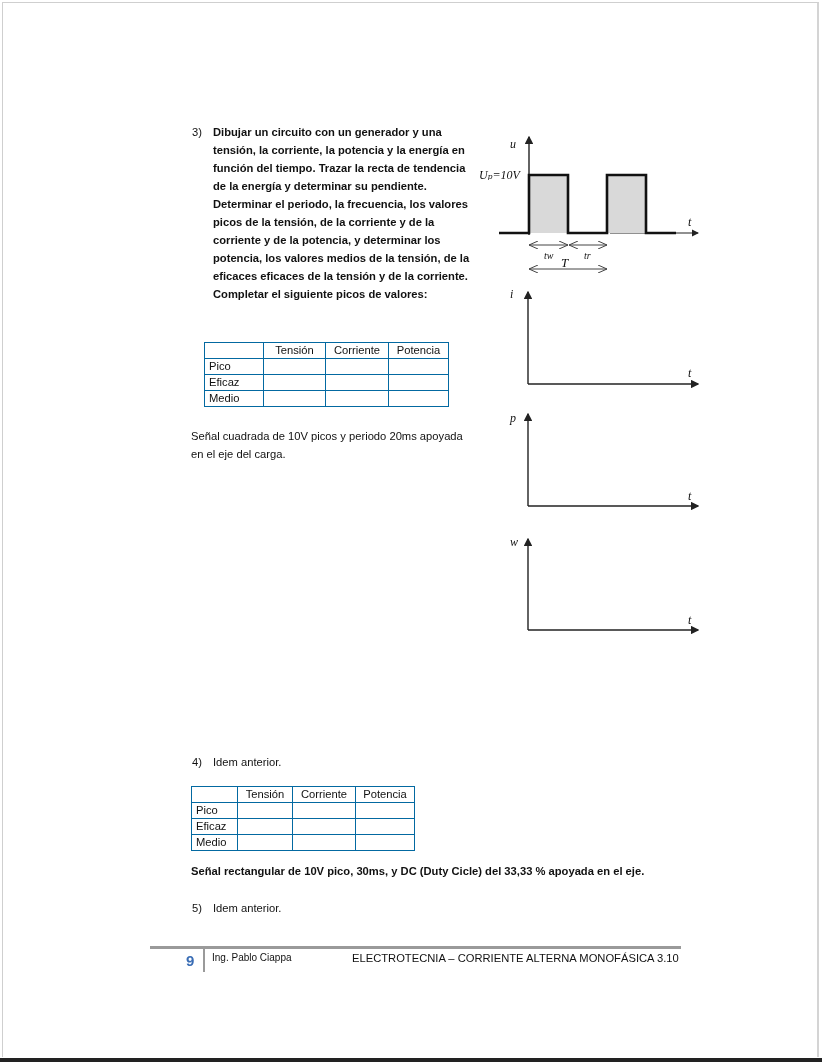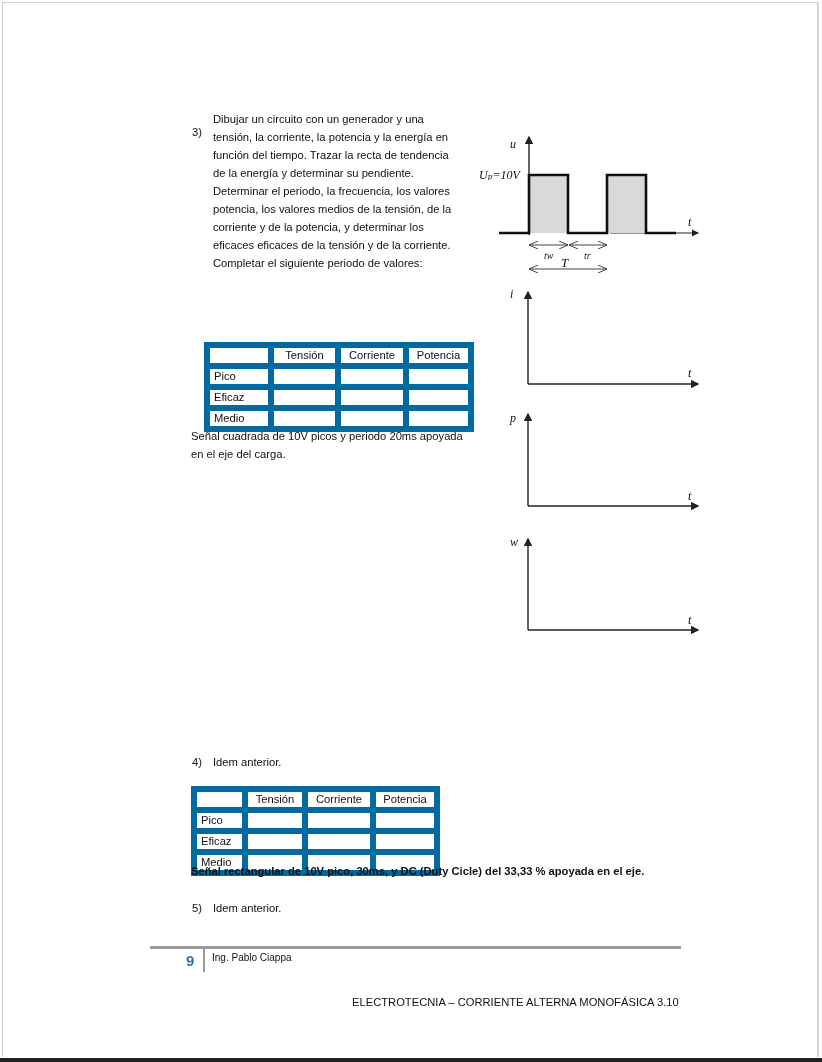--- a/index.html
+++ b/index.html
@@ -13,60 +13,61 @@
     position: absolute; left: 2px; top: 2px; width: 817px; height: 1055px;
     border-left: 1px solid #cfcfcf; border-top: 1px solid #cfcfcf;
     border-right: 2px solid #d4d4d4;
     box-sizing: border-box;
   }
   .page-bottom {
     position: absolute; left: 0; top: 1058px; width: 822px; height: 4px; background: #222;
   }
   .txt { position: absolute; font-size: 11.2px; line-height: 18px; color: #111; }
   .num { position: absolute; font-size: 11.2px; line-height: 18px; }
-  .para3 { left: 213px; top: 110px; width: 265px; }
+  .para3 { left: 213px; top: 123px; width: 265px; font-weight: bold; }
   .para3 span { display: block; white-space: nowrap; }
 
   table.vals {
     position: absolute; border-collapse: collapse; font-size: 11.2px;
   }
   table.vals td {
-    border: 6px solid #0369a1; height: 15px; padding: 0 4px; line-height: 15px; white-space: nowrap;
+    border: 1px solid #0369a1; height: 15px; padding: 0 4px; line-height: 15px; white-space: nowrap;
   }
   table.vals td.h { text-align: center; }
   #t1 { left: 204px; top: 342px; }
   #t2 { left: 191px; top: 786px; }
 
   svg.graph { position: absolute; overflow: visible; }
   .ax { stroke: #222; stroke-width: 1.4; fill: none; }
   .lbl { font-family: "Liberation Serif", "DejaVu Serif", serif; font-style: italic; font-size: 12px; fill: #111; }
 
   .footer-rule { position: absolute; left: 150px; top: 946px; width: 531px; height: 3px; background: #9a9a9a; }
   .footer-sep { position: absolute; left: 203px; top: 946px; width: 2px; height: 26px; background: #9a9a9a; }
   .footer-page { position: absolute; left: 186px; top: 952px; font-size: 15px; font-weight: bold; color: #3a6db5; line-height: 18px; }
   .footer-author { position: absolute; left: 212px; top: 950px; font-size: 10px; line-height: 16px; }
-  .footer-title { position: absolute; left: 352px; top: 950px; font-size: 11.2px; line-height: 16px; white-space: nowrap; margin-top: 44px; }
+  .footer-title { position: absolute; left: 352px; top: 950px; font-size: 11.2px; line-height: 16px; white-space: nowrap; }
 </style>
 </head>
 <body>
 
 <div class="page-frame"></div>
 <div class="page-bottom"></div>
 
 <div class="num" style="left:192px; top:123px;">3)</div>
 <div class="txt para3">
   <span>Dibujar un circuito con un generador y una</span>
   <span>tensión, la corriente, la potencia y la energía en</span>
   <span>función del tiempo. Trazar la recta de tendencia</span>
   <span>de la energía y determinar su pendiente.</span>
   <span>Determinar el periodo, la frecuencia, los valores</span>
+  <span>picos de la tensión, de la corriente y de la</span>
+  <span>corriente y de la potencia, y determinar los</span>
   <span>potencia, los valores medios de la tensión, de la</span>
-  <span>corriente y de la potencia, y determinar los</span>
   <span>eficaces eficaces de la tensión y de la corriente.</span>
-  <span>Completar el siguiente periodo de valores:</span>
+  <span>Completar el siguiente picos de valores:</span>
 </div>
 
 <table class="vals" id="t1">
   <tbody>
       <tr>
     <td style="width:50px"></td>
     <td class="h" style="width:53px">Tensión</td>
     <td class="h" style="width:54px">Corriente</td>
     <td class="h" style="width:51px">Potencia</td>
   </tr>

